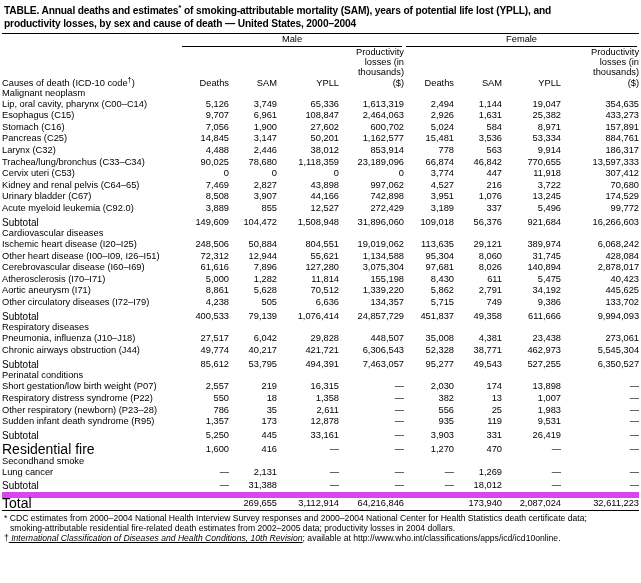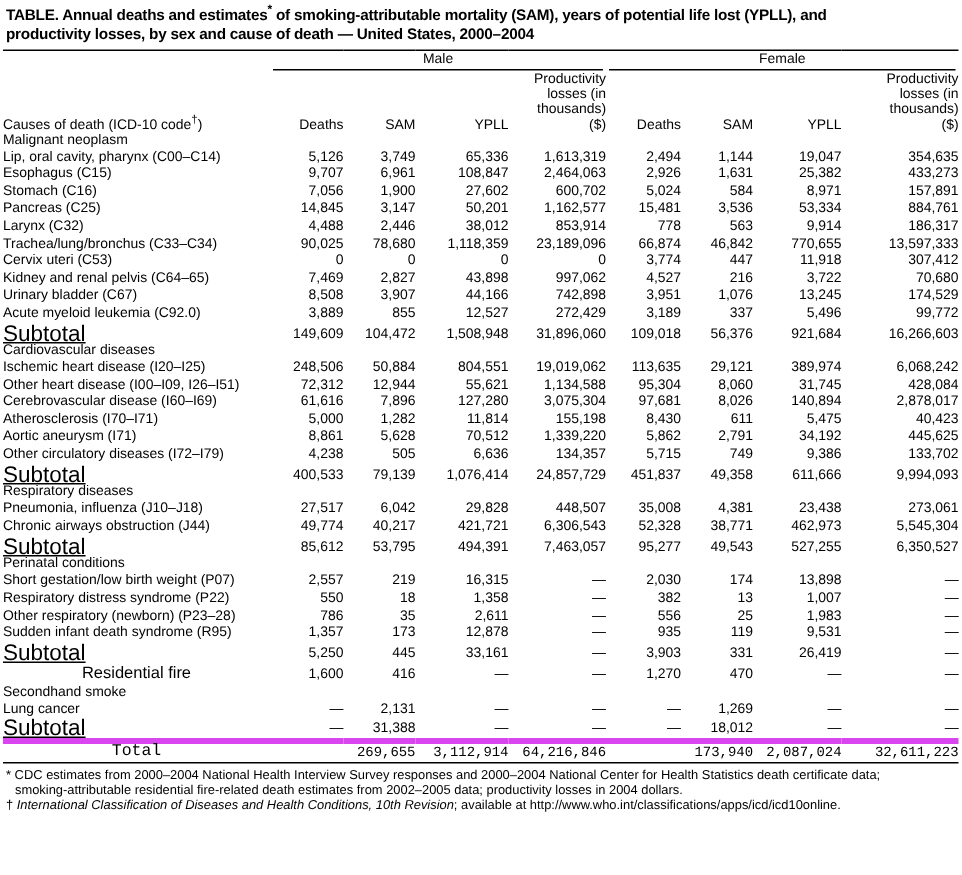--- a/index.html
+++ b/index.html
@@ -89,71 +89,69 @@
     text-align: left;
     padding-left: 10px;
     white-space: nowrap;
     font-size: 9.3px;
   }
   .stub-bold {
     text-align: left;
     padding-left: 10px;
     font-weight: bold;
     white-space: nowrap;
-    font-size: 15px;
-    text-decoration: underline;
+    font-size: 10px;
   }
   .stub-flush {
-    text-align: center;
+    text-align: left;
     padding-left: 2px;
     font-weight: bold;
     white-space: nowrap;
-    font-size: 11px;
+    font-size: 14px;
   }
   .num {
     text-align: right;
     padding-right: 4px;
     font-size: 9.3px;
     white-space: nowrap;
   }
   .num-b {
     text-align: right;
     padding-right: 4px;
     font-weight: bold;
     font-size: 9.3px;
     white-space: nowrap;
   }
   tr.subtotal td { padding-top: 2.4px; }
   tr.gap-before td { padding-top: 2.4px; }
 
   .totalrow td {
     font-weight: bold;
-    border-top: 4px solid #d946ef;
+    border-top: 6px solid #d946ef;
     padding-top: 1.6px;
     padding-bottom: 1.2px;
     line-height: 11.5px;
-    font-family: Liberation Mono, monospace;
   }
   .bottomline { border-top: 1.6px solid #000; height: 0; width: 637px; }
 
   
   .footnotes {
     width: 637px;
     margin-top: 2.5px;
     font-size: 8.6px;
     line-height: 10.2px;
   }
   .fn {
     display: block;
     text-indent: -6px;
     padding-left: 8px;
     white-space: nowrap;
   }
   .fn .mark { }
-  .fn i { font-style: italic; }
+  .fn i { font-style: italic; text-decoration: underline; }
 </style>
 </head>
 <body>
 
 <div class="page">
 
   <div class="title">
     <span>TABLE.</span><span> Annual deaths and estimates</span><sup>*</sup><span> of smoking-attributable mortality (SAM), years of potential life lost (YPLL), and productivity losses, by sex and cause of death — United States, 2000–2004</span>
   </div>
 

